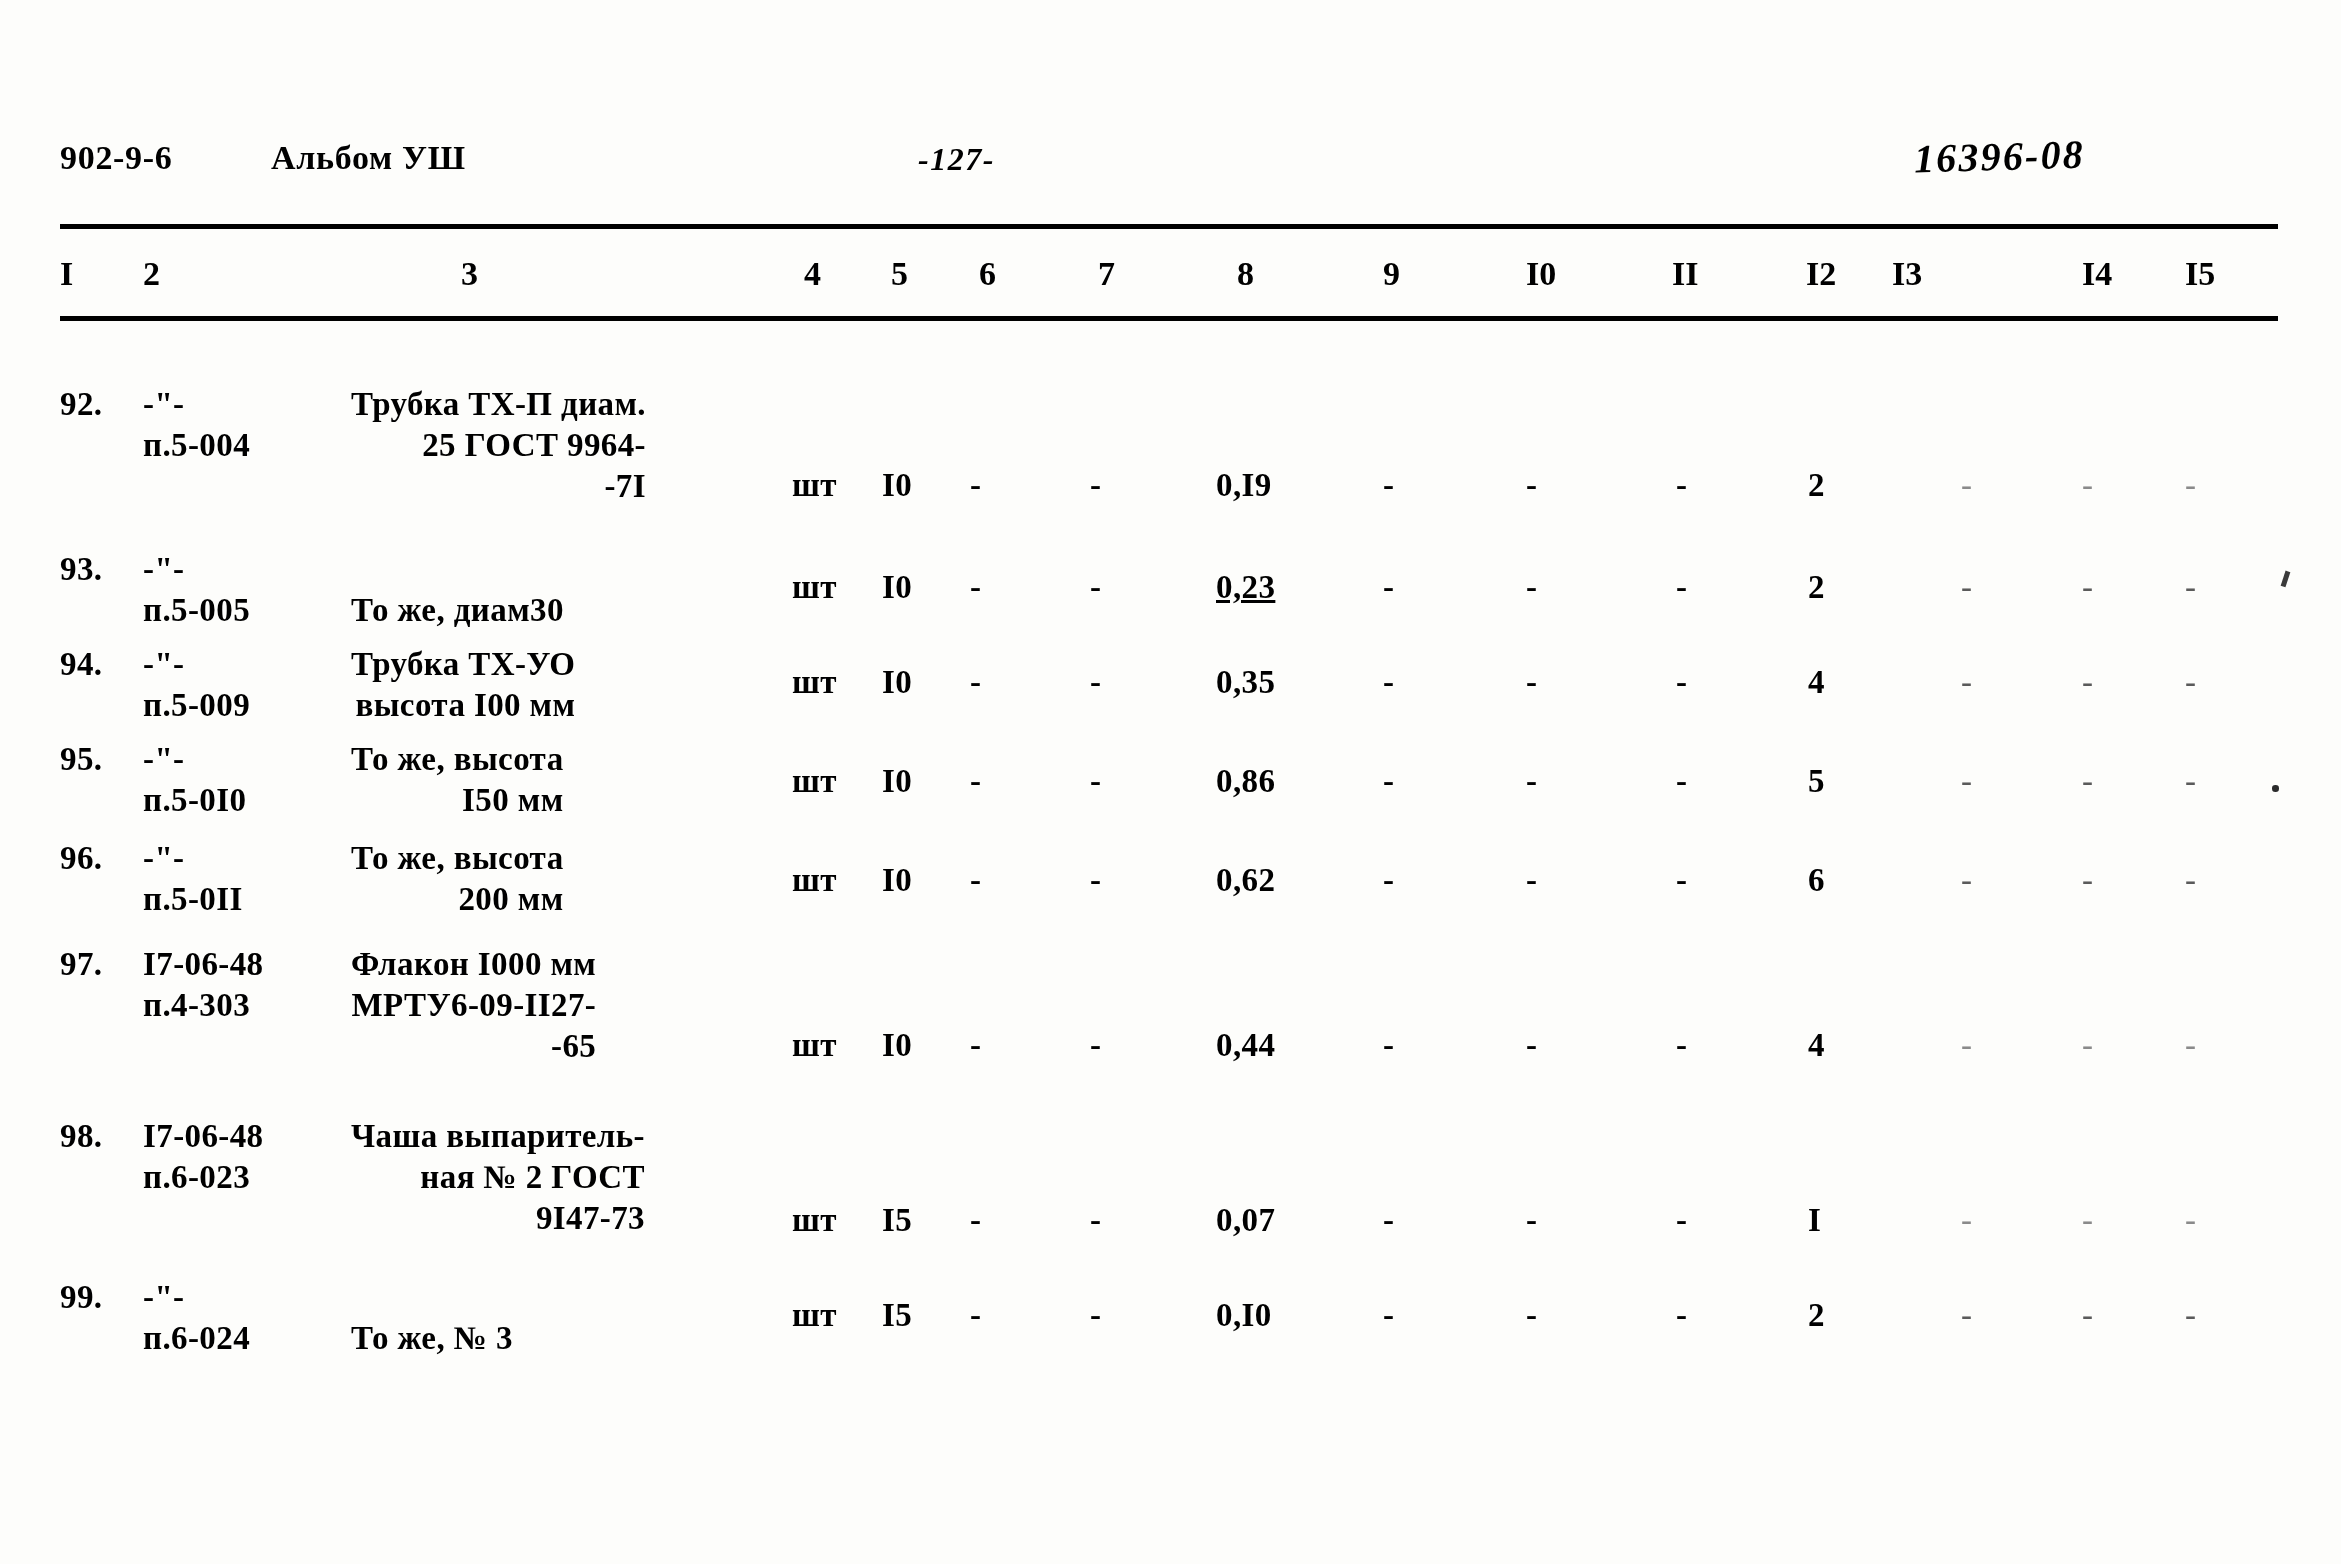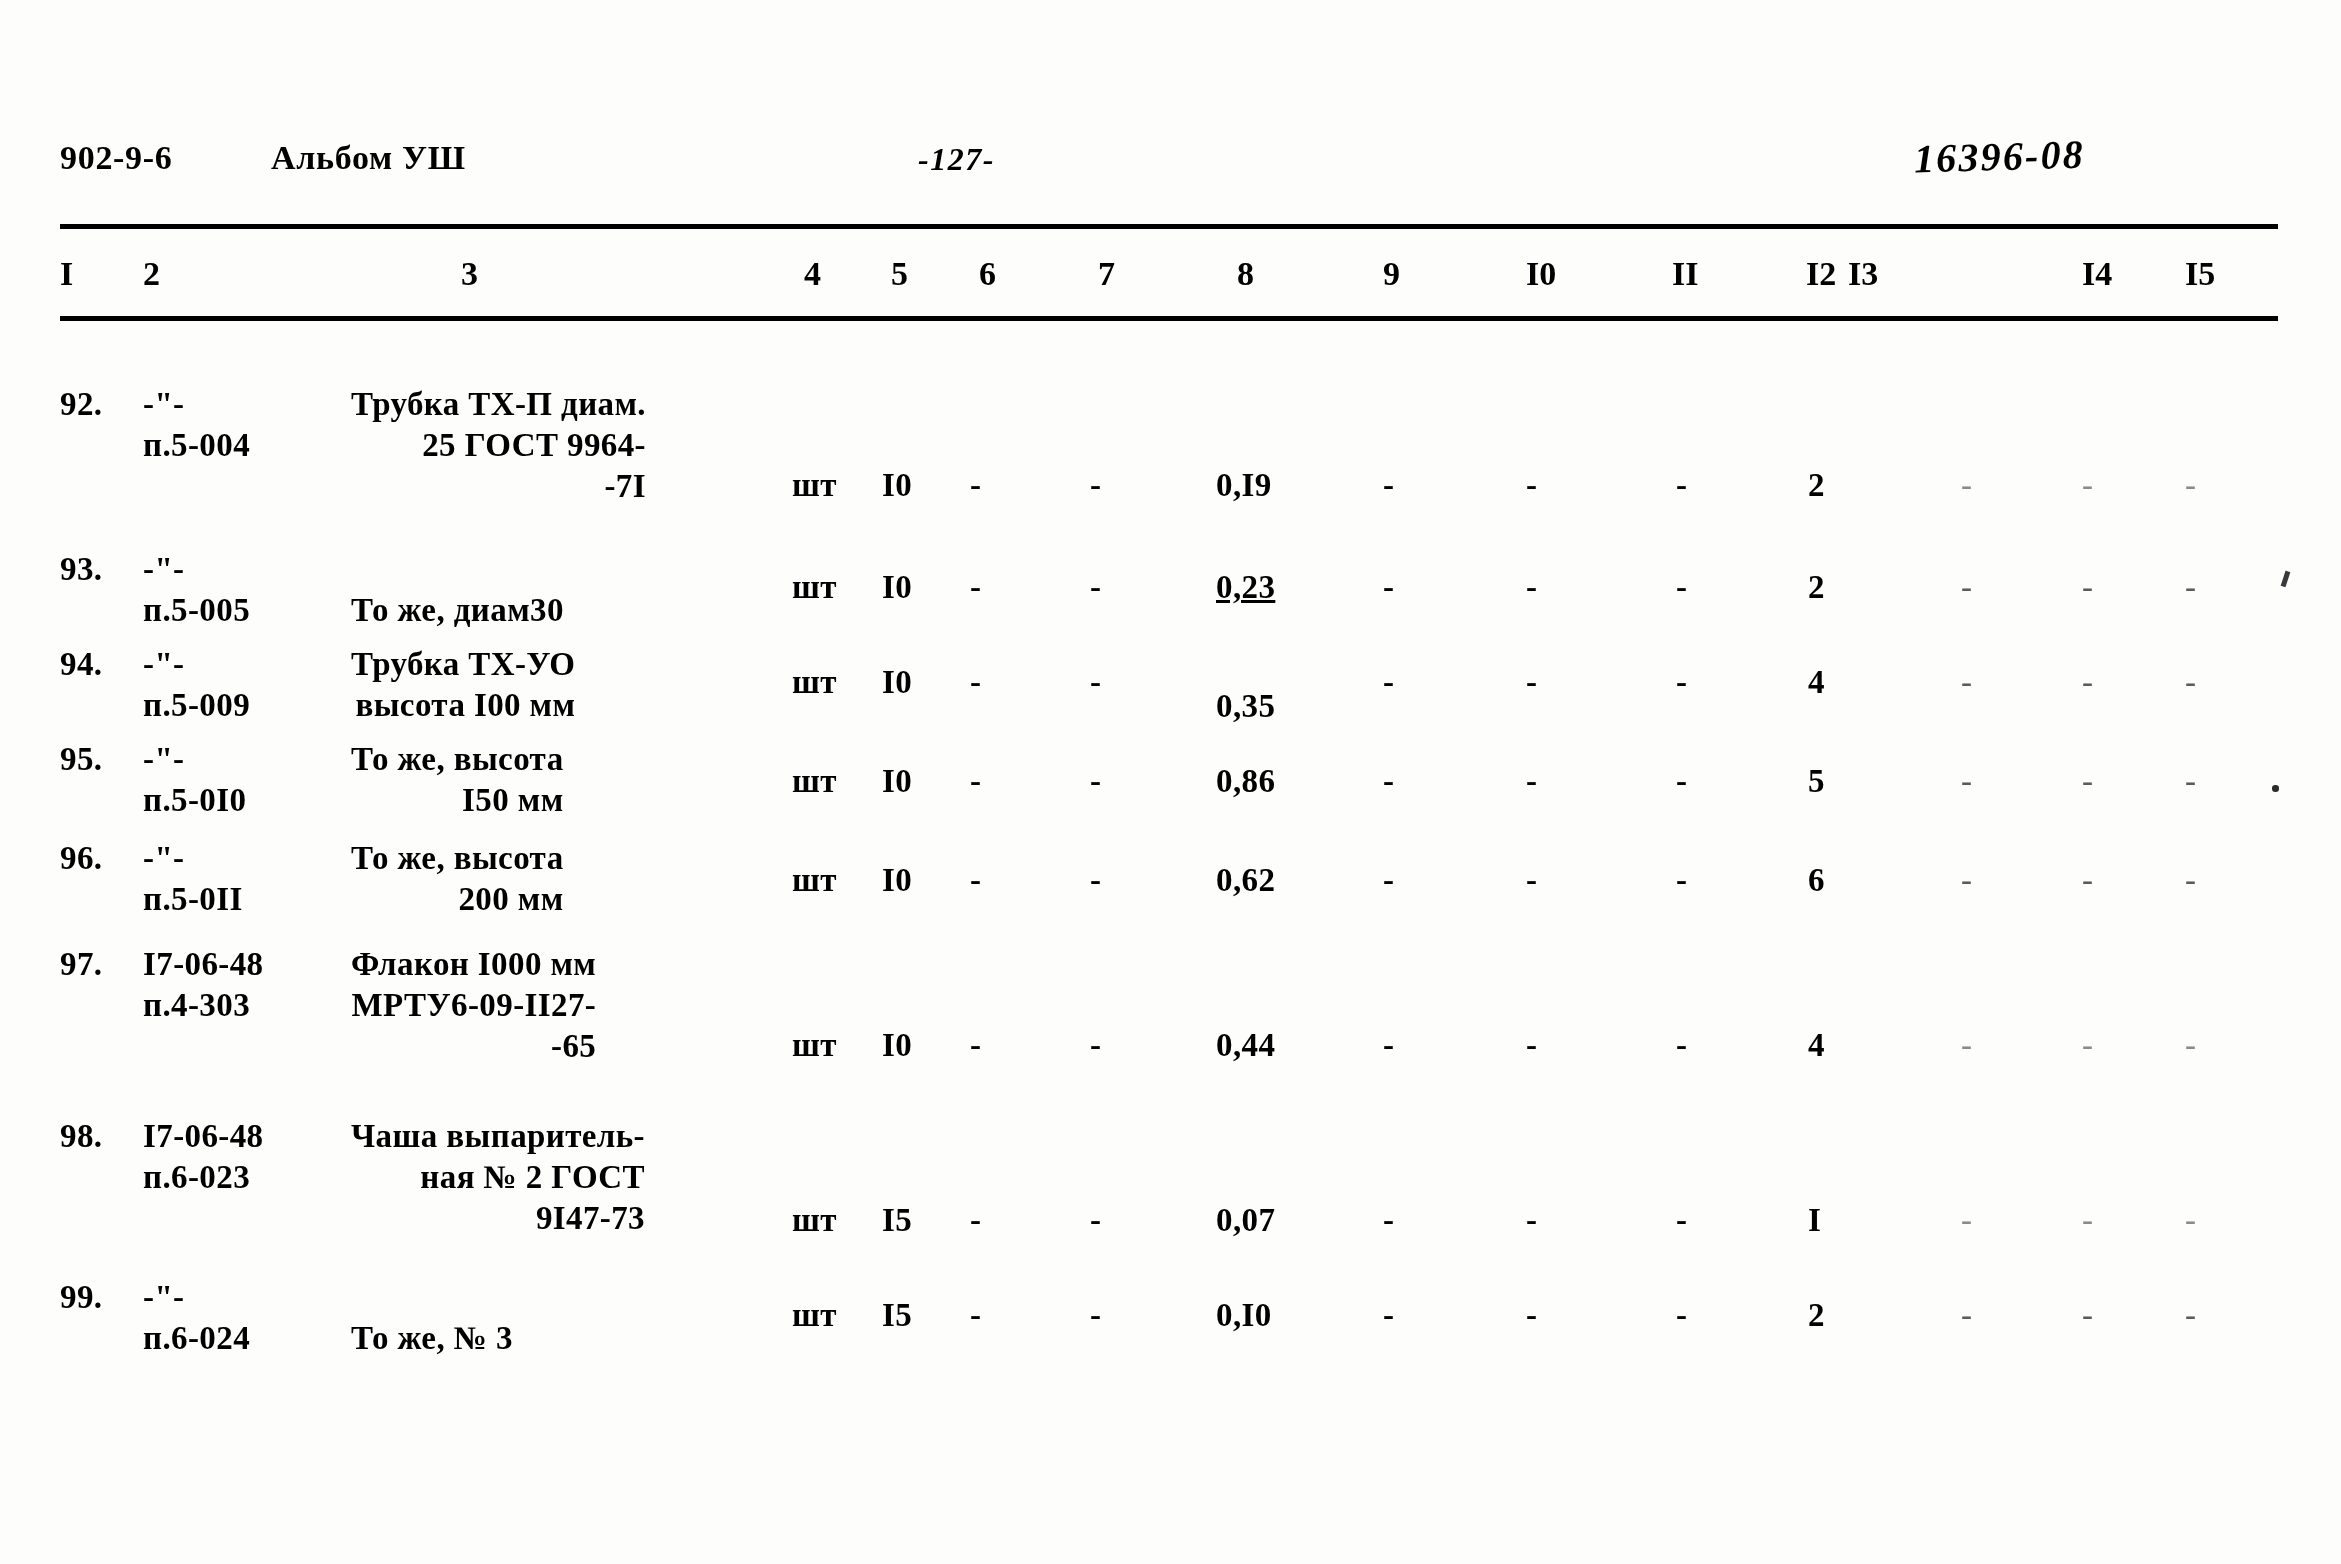--- a/index.html
+++ b/index.html
@@ -180,21 +180,21 @@
     <span style="left:461px">3</span>
     <span style="left:804px">4</span>
     <span style="left:891px">5</span>
     <span style="left:979px">6</span>
     <span style="left:1098px">7</span>
     <span style="left:1237px">8</span>
     <span style="left:1383px">9</span>
     <span style="left:1526px">I0</span>
     <span style="left:1672px">II</span>
     <span style="left:1806px">I2</span>
-    <span style="left:1848px">I3</span>
+    <span style="left:1892px">I3</span>
     <span style="left:2082px">I4</span>
     <span style="left:2185px">I5</span>
   </div>
 
   <div class="tbody" id="tbody">
       <div class="row" style="top: 384px;">
         <div class="cell c-num" style="top: 0px;">92.</div>
         <div class="cell c-code" style="top: 0px;">-"-
 п.5-004</div>
         <div class="cell c-name" style="top: 0px;">Трубка ТХ-П диам.
@@ -235,21 +235,21 @@
       <div class="row" style="top: 644px;">
         <div class="cell c-num" style="top: 0px;">94.</div>
         <div class="cell c-code" style="top: 0px;">-"-
 п.5-009</div>
         <div class="cell c-name" style="top: 0px;">Трубка ТХ-УО
 высота I00 мм</div>
         <div class="cell c-unit" style="top: 18.3px;">шт</div>
         <div class="cell c-5" style="top: 18.3px;">I0</div>
         <div class="cell c-6" style="top: 18.3px;">-</div>
         <div class="cell c-7" style="top: 18.3px;">-</div>
-        <div class="cell c-8" style="top: 18.3px; margin-top: 24px;">0,35</div>
+        <div class="cell c-8" style="top: 18.3px;">0,35</div>
         <div class="cell c-9" style="top: 18.3px;">-</div>
         <div class="cell c-10" style="top: 18.3px;">-</div>
         <div class="cell c-11" style="top: 18.3px;">-</div>
         <div class="cell c-12" style="top: 18.3px;">4</div>
         <div class="cell c-13 faint" style="top: 18.3px;">-</div>
         <div class="cell c-14 faint" style="top: 18.3px;">-</div>
         <div class="cell c-15 faint" style="top: 18.3px;">-</div>
       </div>
       <div class="row" style="top: 739px;">
         <div class="cell c-num" style="top: 0px;">95.</div>

